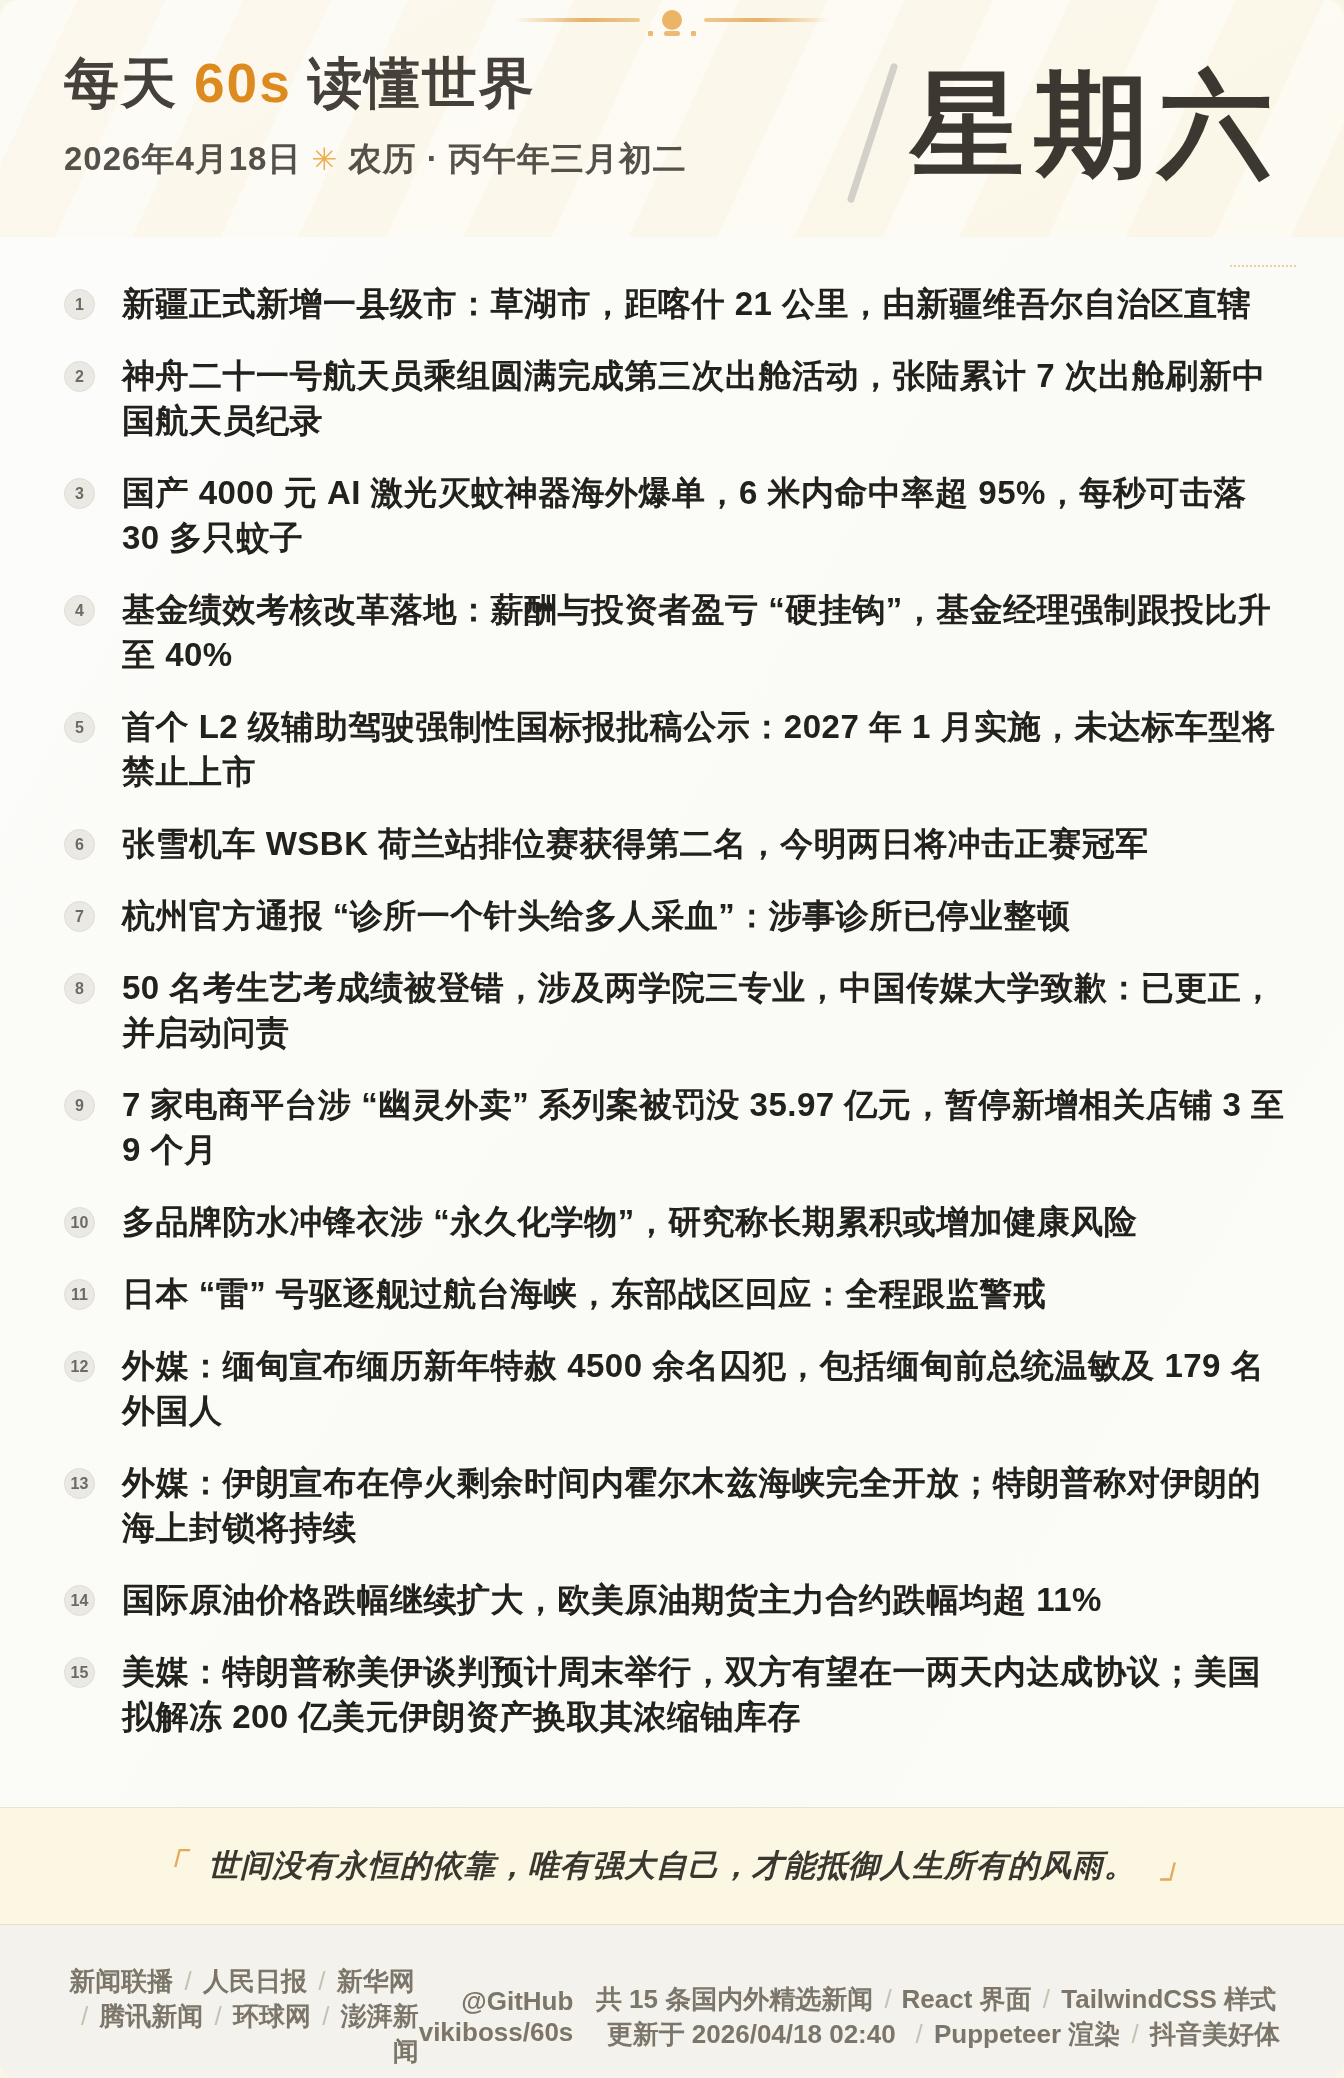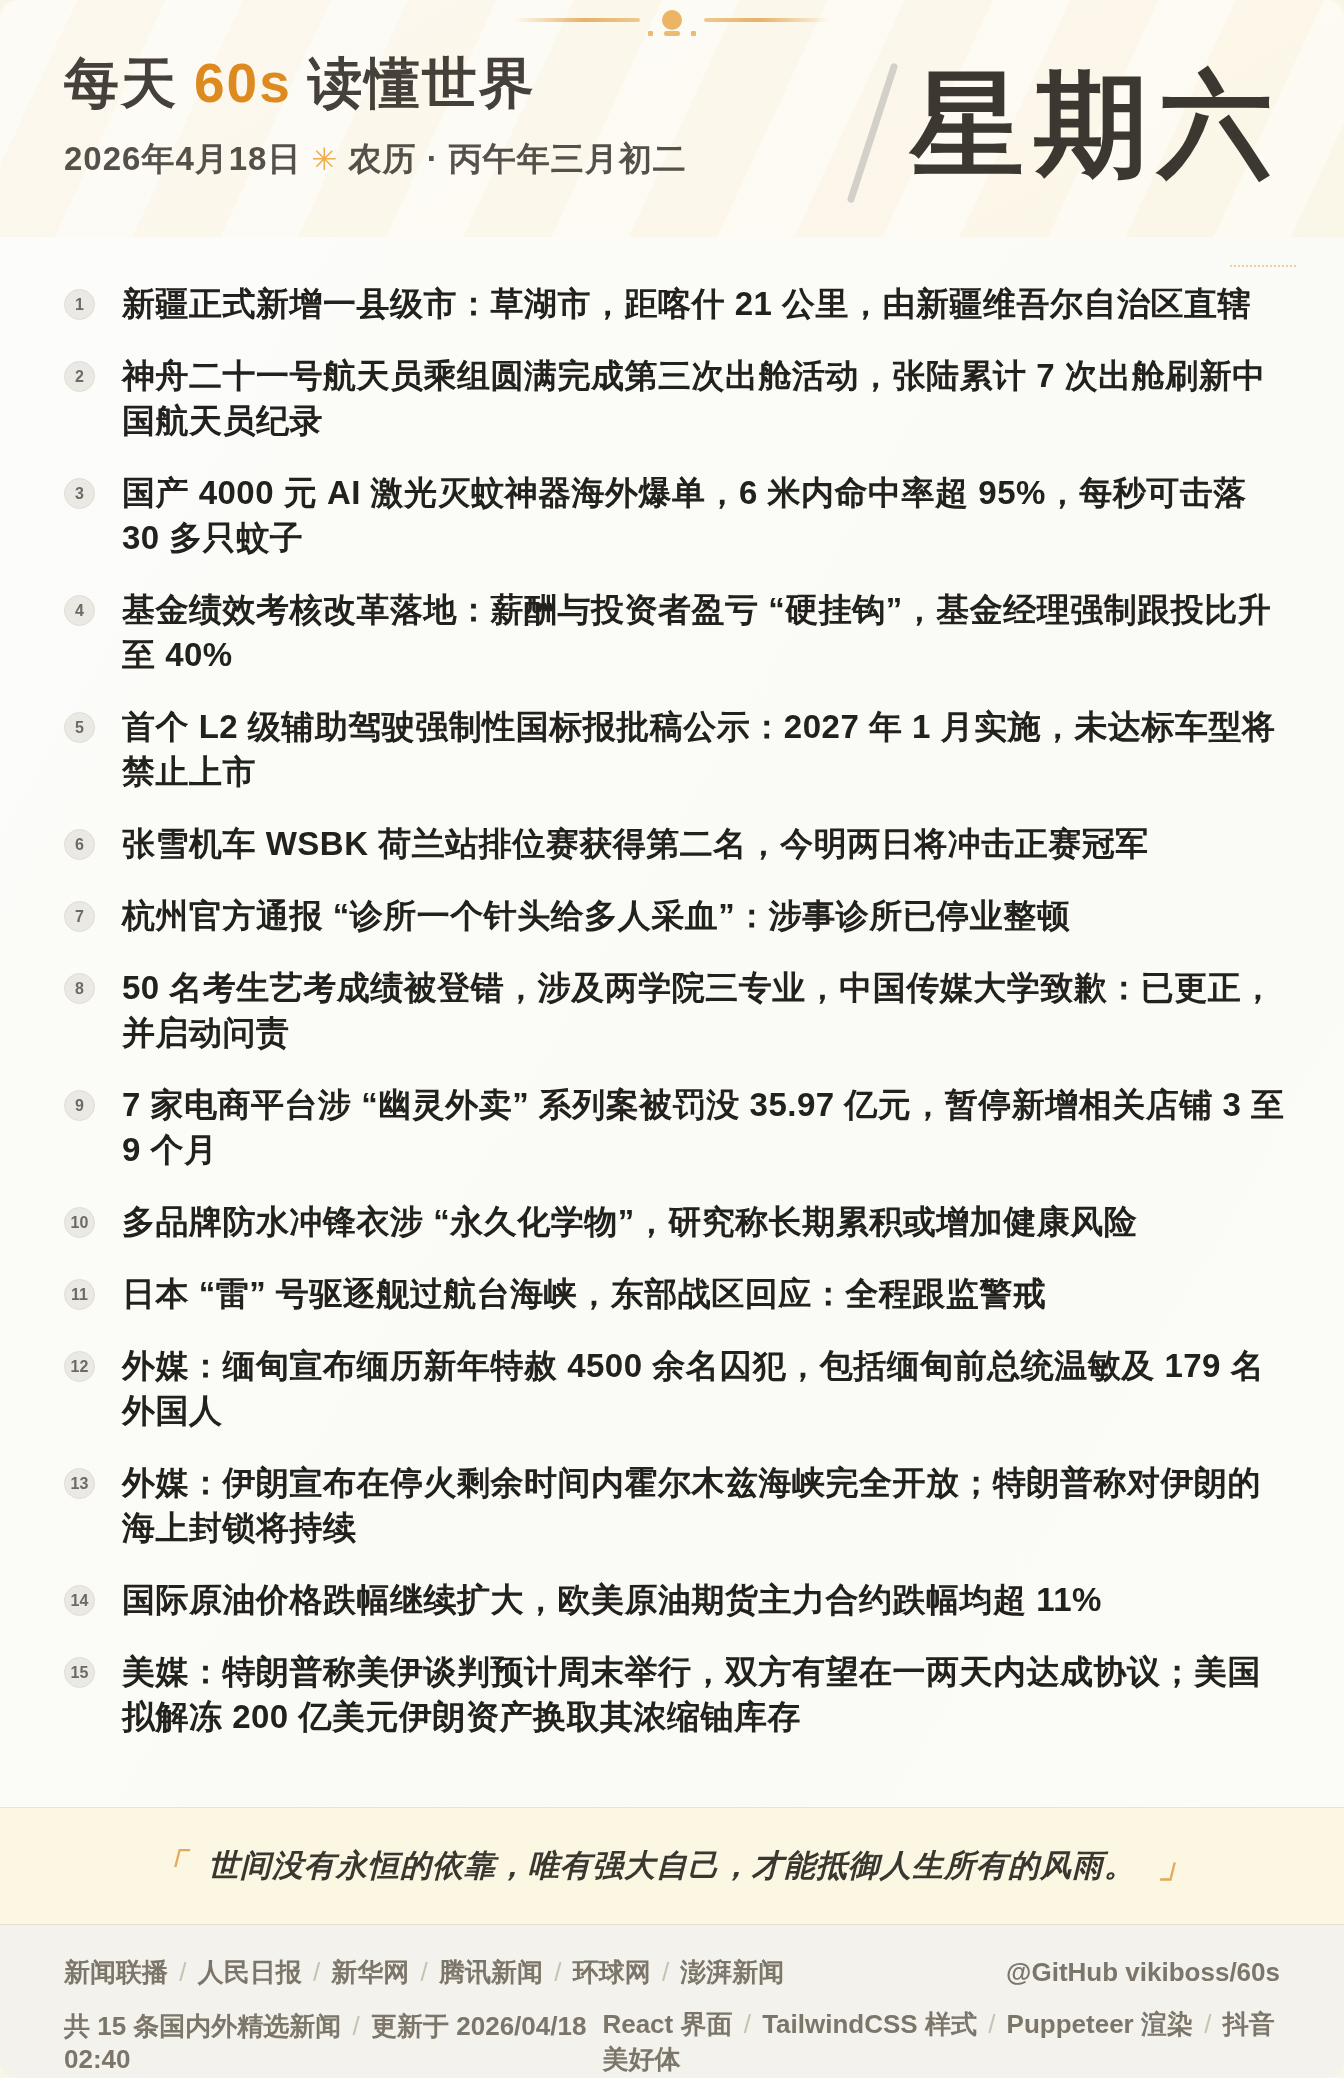--- a/index.html
+++ b/index.html
@@ -99,22 +99,22 @@
     font-style: italic;
   }
   .quote-bracket { font-size: 34px; color: #e4a95a; font-weight: 700; }
   .quote-text { font-size: 31px; font-weight: 700; color: #3a3731; letter-spacing: 1px; }
 
   
   .footer {
     box-sizing: border-box; height: 153px;
     background: #f3f2ec;
     padding: 30px 64px 0;
-    display: flex; flex-direction: column; gap: 17px;
-    font-size: 26px; font-weight: 700; color: #7c766a;
+    display: flex; gap: 17px;
+    font-size: 26px; font-weight: 700; color: #7c766a; text-align: right;
   }
   .footer-row { display: flex; justify-content: space-between; align-items: center; }
   .sep { color: #c8c1b0; font-weight: 400; padding: 0 4px; }
 </style>
 </head>
 <body>
 
 <div class="page">
 
   <div class="top-deco">

